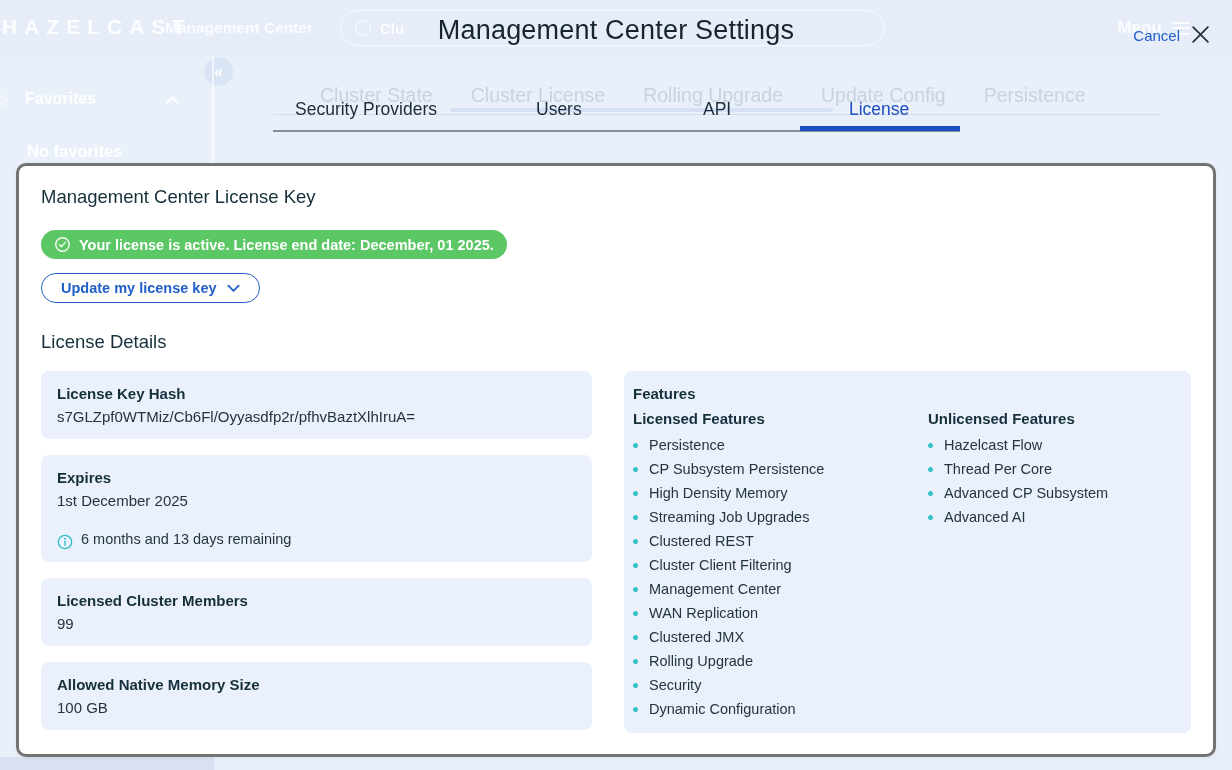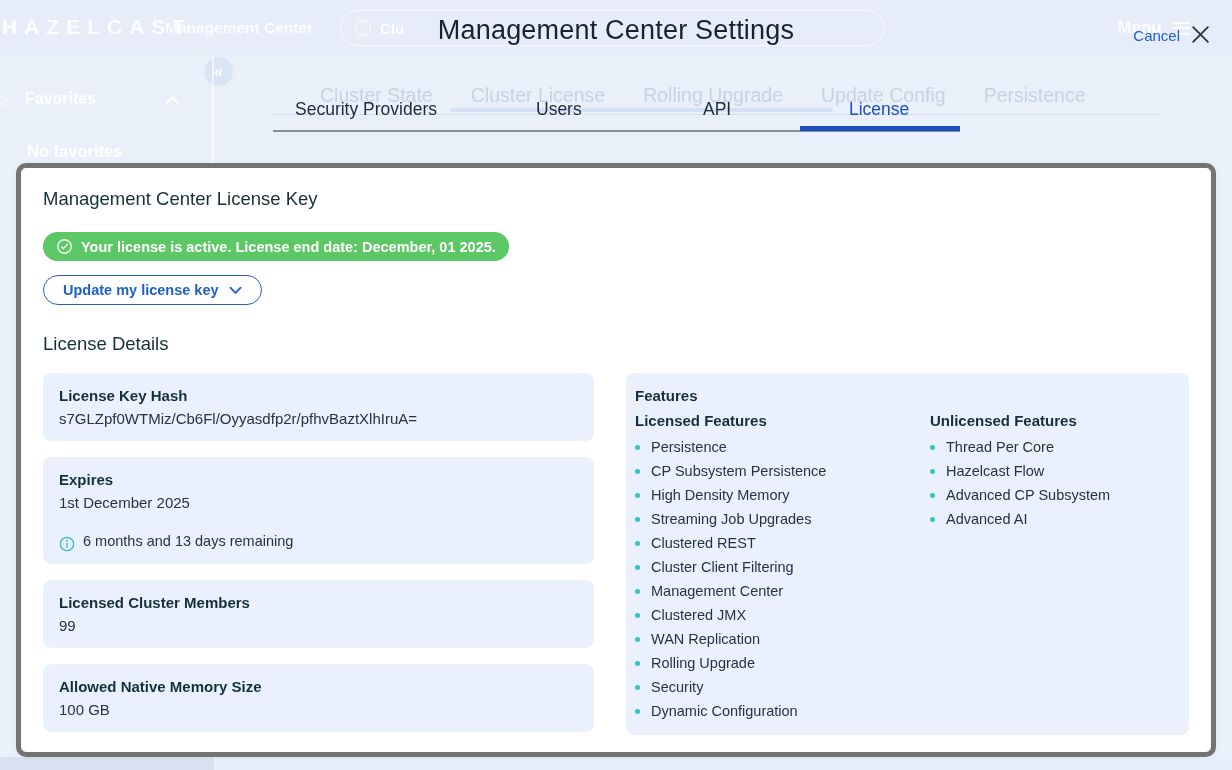--- a/index.html
+++ b/index.html
@@ -31,21 +31,21 @@
   
   .modal{position:absolute;inset:0;z-index:5}
   .modal-title{position:absolute;left:0;top:15px;width:100%;text-align:center;font-size:27px;font-weight:500;color:#16242E;letter-spacing:.2px}
   .cancel{position:absolute;right:52px;top:27px;font-size:15px;color:#2160C8;cursor:pointer}
   .close{position:absolute;right:21px;top:24px;width:21px;height:21px;cursor:pointer}
   .tab{position:absolute;top:99px;font-size:17.5px;font-weight:500;color:#1B2B3A;cursor:pointer;white-space:nowrap}
   .tab.active{color:#1D4FC0}
   .tabs-border{position:absolute;left:273px;top:130px;width:687px;height:2px;background:#838E9A}
   .tab-underline{position:absolute;left:800px;top:126px;width:160px;height:5px;background:#1D4FC0}
 
-  .panel{position:absolute;left:16px;top:163px;width:1200px;height:594px;background:#fff;border:5px solid #737373;border-radius:10px;padding:20px 22px;box-shadow:0 1px 5px rgba(40,60,100,.06)}
+  .panel{position:absolute;left:16px;top:163px;width:1200px;height:594px;background:#fff;border:3px solid #737373;border-radius:10px;padding:20px 22px;box-shadow:0 1px 5px rgba(40,60,100,.06)}
   .sect-h{font-size:18.5px;font-weight:500;color:#15303A}
   .banner{display:flex;width:max-content;align-items:center;gap:8px;margin-top:22px;height:29px;padding:0 13px;border-radius:15px;background:#5CC765;color:#fff;font-size:14.5px;font-weight:bold}
   .update-btn{display:flex;width:max-content;align-items:center;gap:10px;margin-top:14px;height:30px;padding:0 19px;border-radius:15px;border:1.5px solid #2160C8;background:#fff;color:#2160C8;font-size:14.5px;font-weight:bold;font-family:inherit;cursor:pointer}
   .details-h{margin-top:28px}
   .grid{display:flex;gap:32px;margin-top:18px}
   .col-left{width:551px;display:flex;flex-direction:column;gap:16px}
   .card{background:#EAF1FC;border-radius:8px;padding:12px 16px}
   .card-label{font-size:15px;font-weight:bold;color:#15303A;line-height:21px}
   .card-value{font-size:15px;color:#243442;line-height:21px;margin-top:2px}
   .card-note{display:flex;align-items:flex-end;gap:8px;margin-top:17px;font-size:14.5px;color:#243442;line-height:22px}
@@ -203,25 +203,25 @@
                   <li>
                     <span class="dot"></span>
                     <span>Cluster Client Filtering</span>
                   </li>
                   <li>
                     <span class="dot"></span>
                     <span>Management Center</span>
                   </li>
                   <li>
                     <span class="dot"></span>
+                    <span>WAN Replication</span>
+                  </li>
+                  <li>
+                    <span class="dot"></span>
                     <span>Clustered JMX</span>
-                  </li>
-                  <li>
-                    <span class="dot"></span>
-                    <span>WAN Replication</span>
                   </li>
                   <li>
                     <span class="dot"></span>
                     <span>Rolling Upgrade</span>
                   </li>
                   <li>
                     <span class="dot"></span>
                     <span>Security</span>
                   </li>
                   <li>
@@ -229,25 +229,25 @@
                     <span>Dynamic Configuration</span>
                   </li>
                 </ul>
             </div>
             <div class="feat-col2">
               <div class="card-label feat-sub">Unlicensed Features</div>
               <ul class="feat-list">
 
               <li>
                     <span class="dot"></span>
+                    <span>Hazelcast Flow</span>
+                  </li>
+                  <li>
+                    <span class="dot"></span>
                     <span>Thread Per Core</span>
-                  </li>
-                  <li>
-                    <span class="dot"></span>
-                    <span>Hazelcast Flow</span>
                   </li>
                   <li>
                     <span class="dot"></span>
                     <span>Advanced CP Subsystem</span>
                   </li>
                   <li>
                     <span class="dot"></span>
                     <span>Advanced AI</span>
                   </li>
                 </ul>

